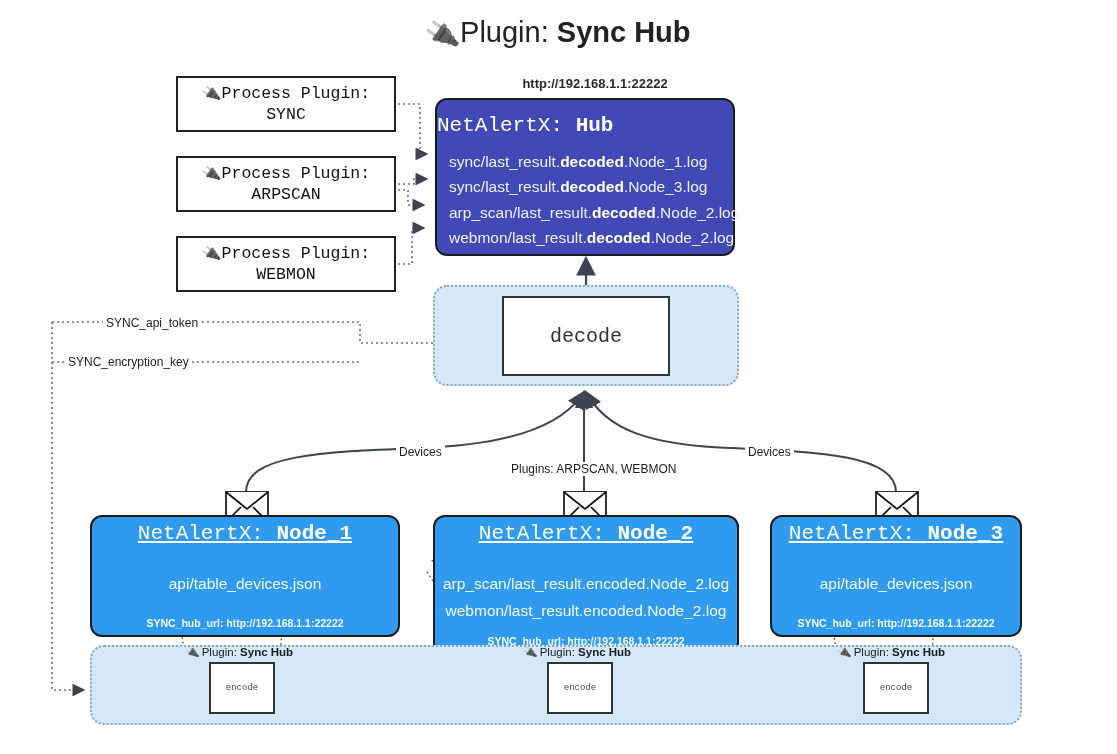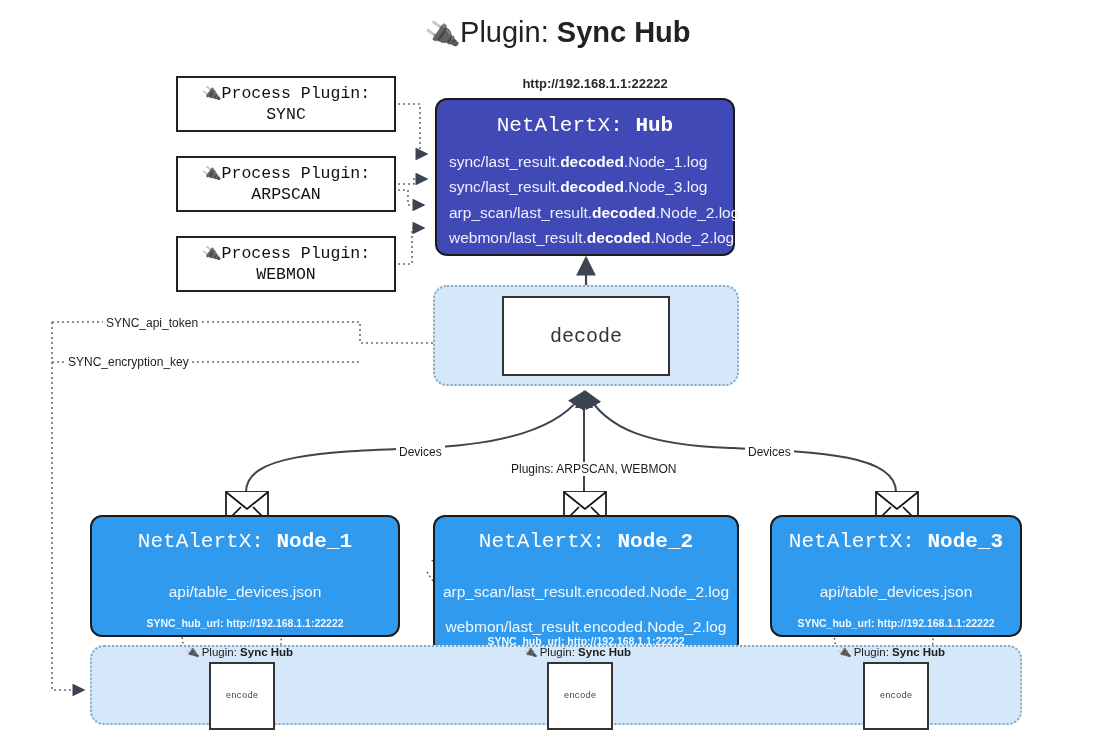--- a/index.html
+++ b/index.html
@@ -22,52 +22,52 @@
   .pbox .l1 .plug{font-family:"Liberation Sans",sans-serif;font-size:15px;display:inline-block;
                   transform:rotate(-10deg);margin-right:1px;vertical-align:-1px;}
   #pbox1{left:176px;top:76px;}
   #pbox2{left:176px;top:156px;}
   #pbox3{left:176px;top:236px;}
 
   
   #huburl{left:435px;top:76px;width:320px;text-align:center;font-size:13px;font-weight:bold;color:#2a2a2a;}
   #hub{left:435px;top:98px;width:300px;height:158px;background:#4049b5;border:2px solid #1b1b1b;
        border-radius:12px;}
-  #hub .hdr{margin-top:14px;text-align:center;font-family:"Liberation Mono",monospace;
+  #hub .hdr{margin-top:14px;font-family:"Liberation Mono",monospace;
             font-size:21px;color:#ffffff;}
   #hub .hdr b{font-weight:bold;}
   #hub .rows{margin-top:12px;padding-left:12px;}
   #hub .r{font-size:15.5px;color:#eef0ff;line-height:1.63;white-space:nowrap;}
   #hub .r b{color:#ffffff;font-weight:bold;}
 
   
   .lblue{background:#d4e8fa;border:2px dotted #8aa7bd;border-radius:14px;}
   #decodewrap{left:433px;top:285px;width:306px;height:101px;}
   #bottomwrap{left:90px;top:645px;width:932px;height:80px;}
 
   .wbox{background:#ffffff;border:2px solid #333;}
   #decode{left:502px;top:296px;width:168px;height:80px;
           display:flex;align-items:center;justify-content:center;
           font-family:"Liberation Mono",monospace;font-size:20px;color:#333;}
-  .encbox{width:66px;height:68px;display:flex;align-items:center;justify-content:center;
+  .encbox{width:66px;height:52px;display:flex;align-items:center;justify-content:center;
           font-family:"Liberation Mono",monospace;font-size:9px;color:#444;}
   #enc1{left:209px;top:662px;} #enc2{left:547px;top:662px;} #enc3{left:863px;top:662px;}
 
   .synclbl{font-size:11.5px;color:#1c1c1c;white-space:nowrap;}
   .synclbl .plug{display:inline-block;transform:rotate(-10deg);margin-right:2px;font-size:11px;}
   .synclbl b{font-weight:bold;}
   #sl1{left:186px;top:646px;} #sl2{left:524px;top:646px;} #sl3{left:838px;top:646px;}
 
   
   .node{background:#2f9aee;border:2px solid #1b1b1b;border-radius:12px;}
   #node1{left:90px;top:515px;width:310px;height:122px;}
   #node2{left:433px;top:515px;width:306px;height:140px;}
   #node3{left:770px;top:515px;width:252px;height:122px;}
-  .node .hdr{margin-top:13px;text-align:center;font-family:"Liberation Mono",monospace;
-             font-size:21px;color:#ffffff;}
+  .node .hdr{margin-top:5px;text-align:center;font-family:"Liberation Mono",monospace;
+             font-size:21px;color:#ffffff;text-decoration:underline;}
   .node .hdr b{font-weight:bold;}
   .node .mid{text-align:center;font-size:15.5px;color:#f2f8ff;line-height:1.62;margin-top:26px;}
   .node .foot{position:absolute;left:0;bottom:6px;width:100%;text-align:center;
               font-size:10.5px;color:#f0f7ff;font-weight:bold;}
 
   
   .elabel{font-size:12px;color:#1c1c1c;background:#fff;padding:0 3px;white-space:nowrap;}
   #lbl-api{left:103px;top:316px;}
   #lbl-enc{left:65px;top:355px;}
   #lbl-dev1{left:396px;top:445px;}
@@ -178,21 +178,21 @@
   <div class="abs elabel" id="lbl-plugins">Plugins: ARPSCAN, WEBMON</div>
 
   <div class="abs node" id="node1">
     <div class="hdr"><span>NetAlertX:</span> <b>Node_1</b></div>
     <div class="mid">api/table_devices.json</div>
     <div class="foot">SYNC_hub_url: http://192.168.1.1:22222</div>
   </div>
   <div class="abs node" id="node2">
     <div class="hdr"><span>NetAlertX:</span> <b>Node_2</b></div>
     <div class="mid">arp_scan/last_result.encoded.Node_2.log</div>
-    <div class="mid" style="margin-top:10px">webmon/last_result.encoded.Node_2.log</div>
+    <div class="mid" style="margin-top:2px">webmon/last_result.encoded.Node_2.log</div>
     <div class="foot">SYNC_hub_url: http://192.168.1.1:22222</div>
   </div>
   <div class="abs node" id="node3">
     <div class="hdr"><span>NetAlertX:</span> <b>Node_3</b></div>
     <div class="mid">api/table_devices.json</div>
     <div class="foot">SYNC_hub_url: http://192.168.1.1:22222</div>
   </div>
 
   <div class="abs lblue" id="bottomwrap"></div>
   <div class="abs synclbl" id="sl1"><span class="plug">🔌</span><span>Plugin:</span> <b>Sync Hub</b></div>

